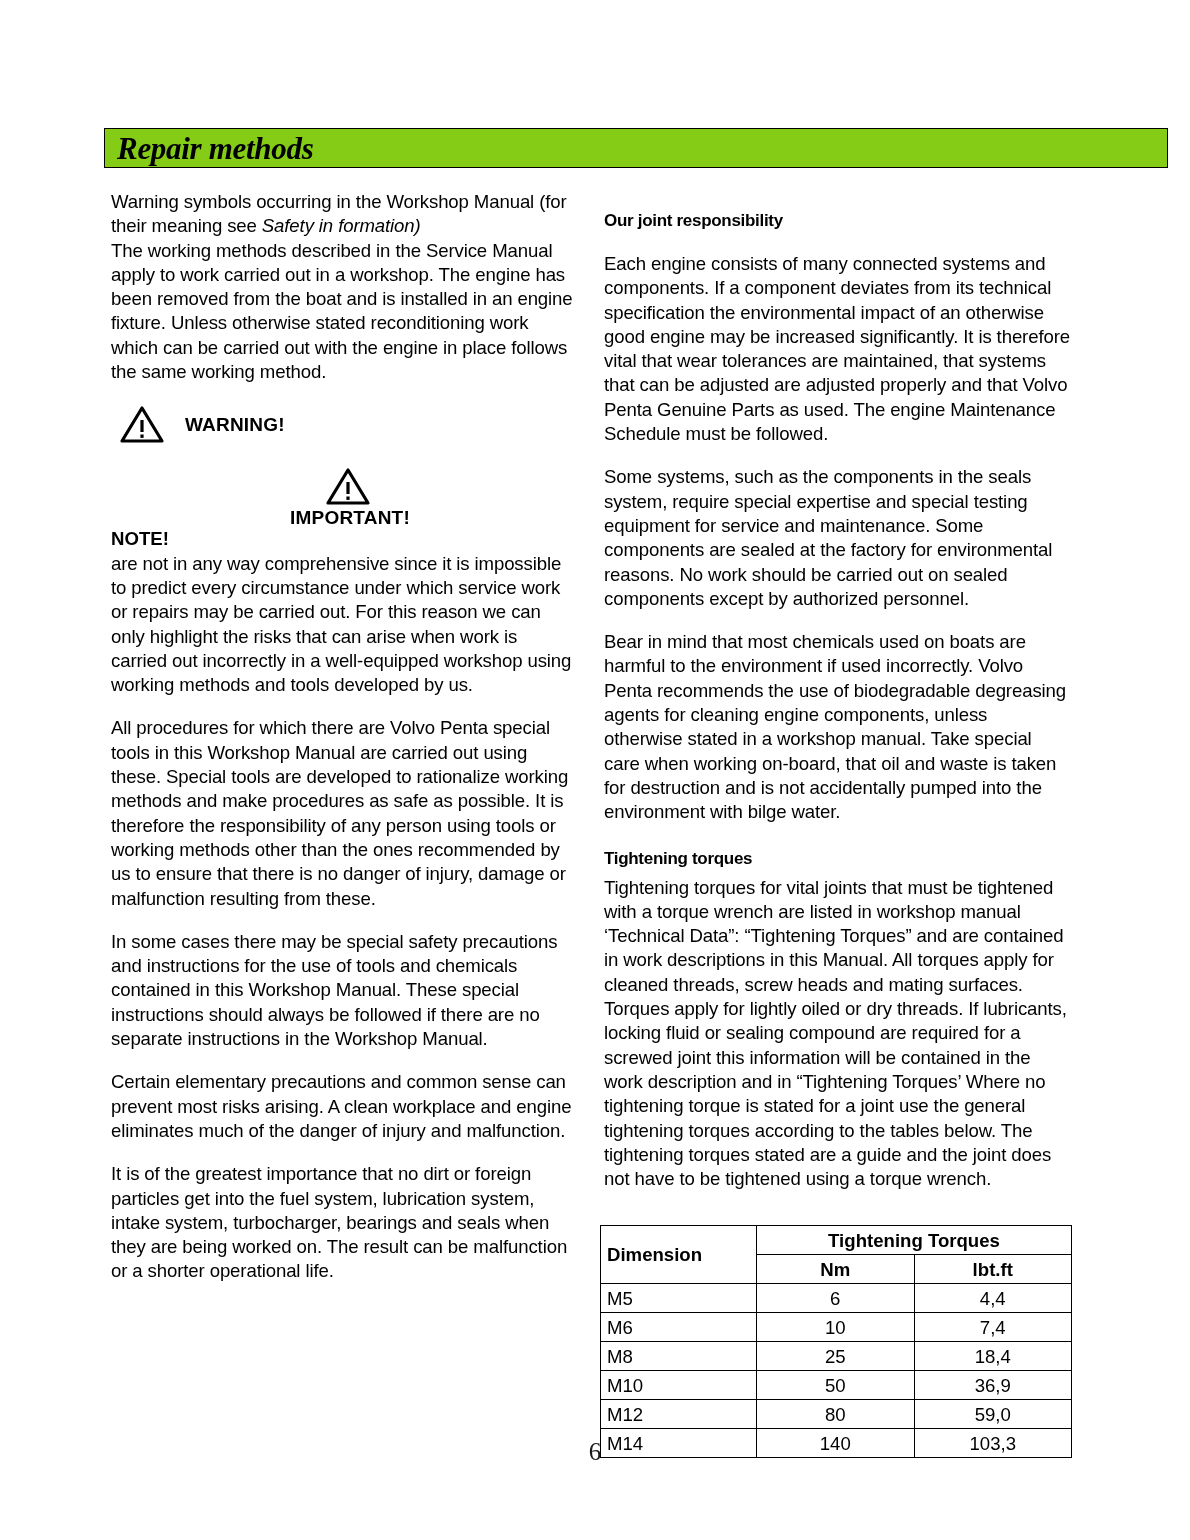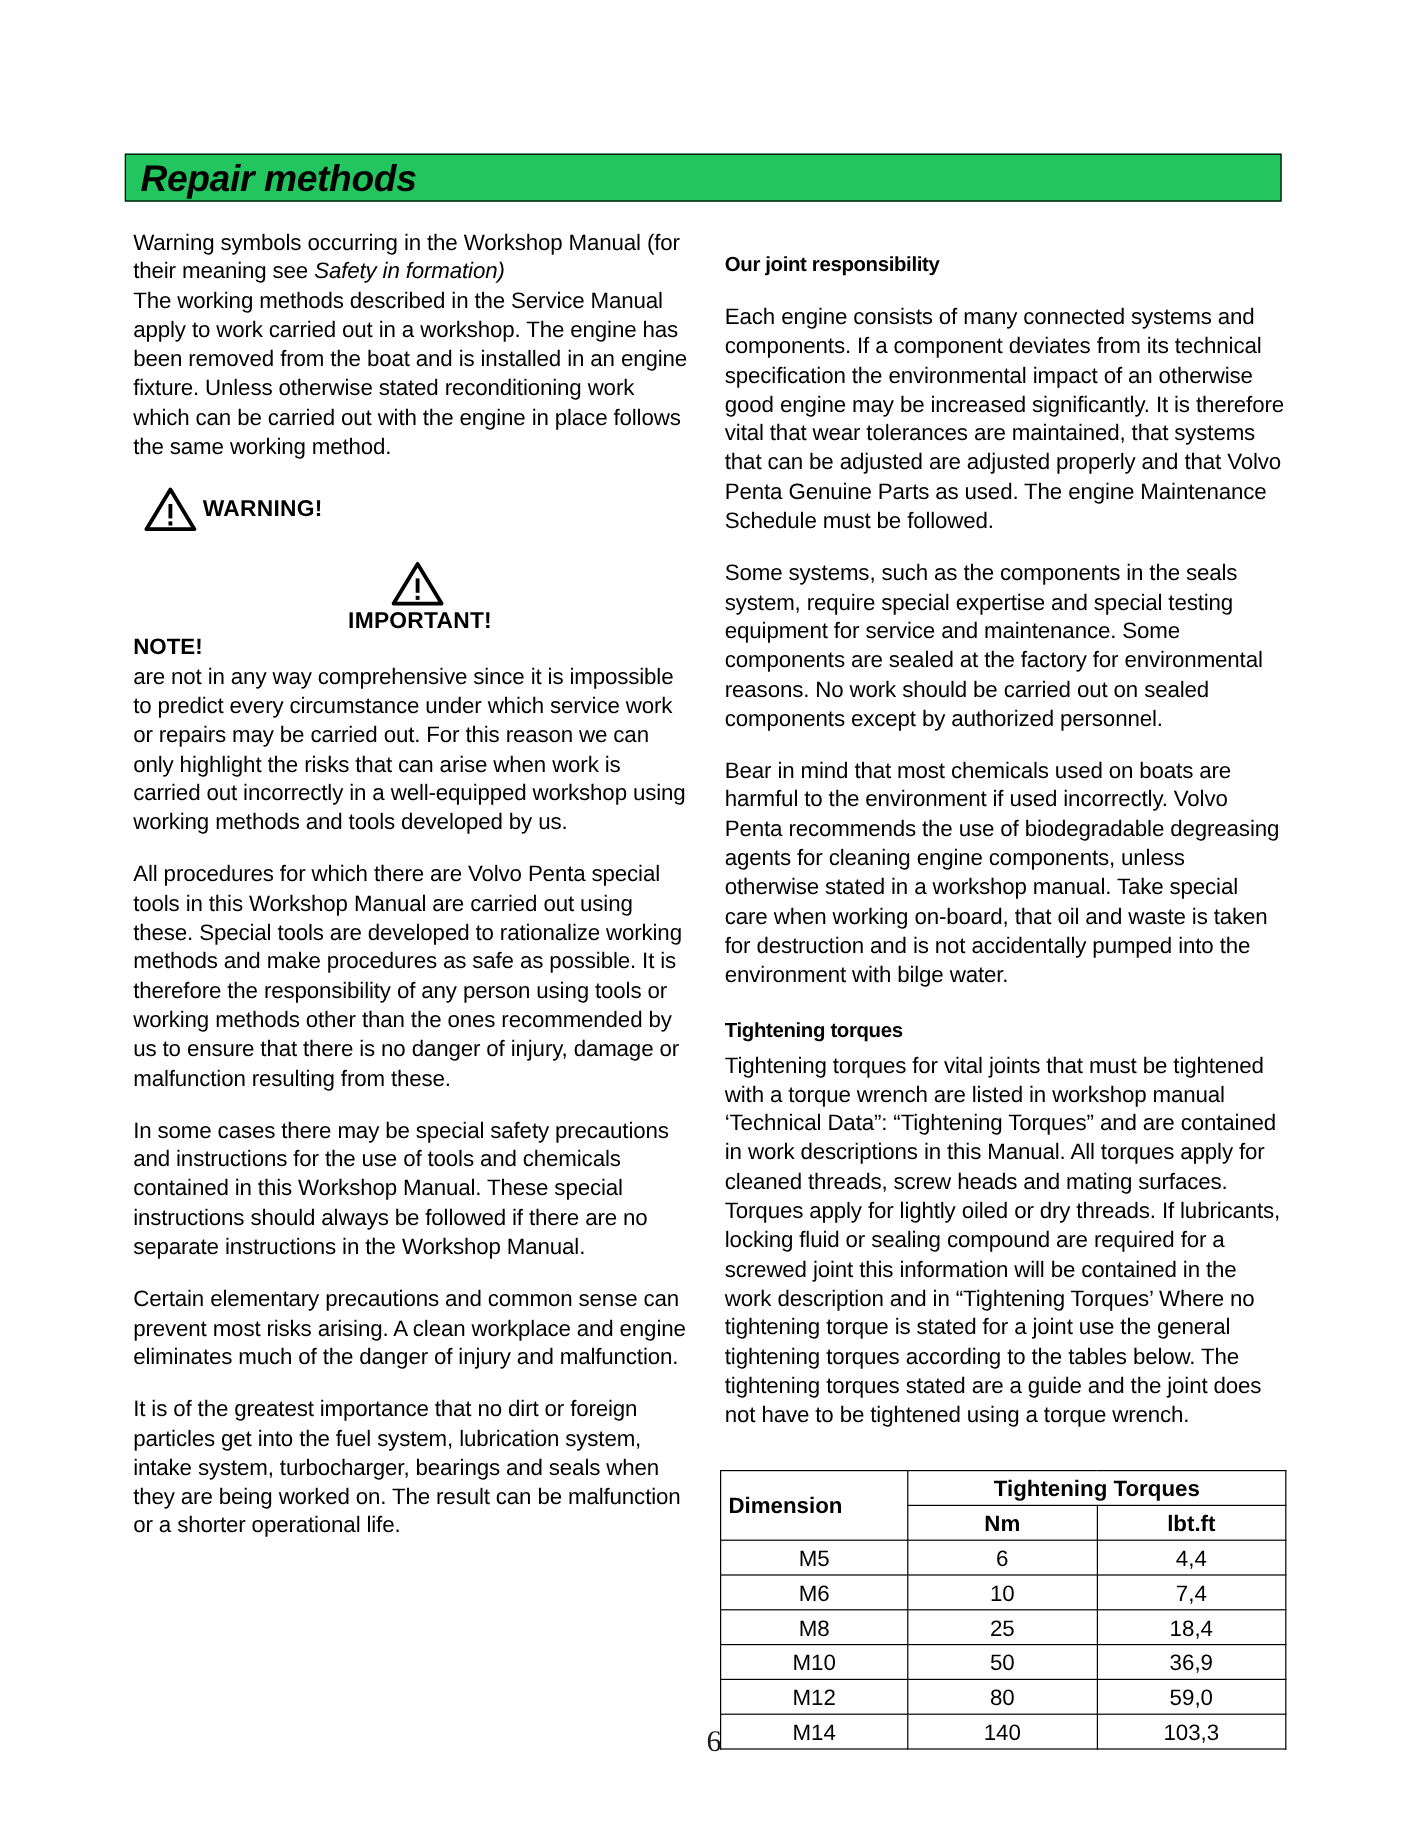--- a/index.html
+++ b/index.html
@@ -21,25 +21,26 @@
     top: 0;
     width: 1190px;
     height: 1540px;
     background: #ffffff;
   }
   
   .title-banner {
     position: absolute;
     left: 104px;
     top: 128px;
-    width: 964px;
+    width: 1064px;
     height: 40px;
-    background: #22c55e;
+    background: #84cc16;
     border: 1.5px solid #000000;
     box-sizing: border-box;
+    font-family: Liberation Serif, serif;
   }
   .title-banner .title-text {
     position: absolute;
     left: 12px;
     top: 1px;
     font-size: 31px;
     font-weight: bold;
     font-style: italic;
     letter-spacing: -0.3px;
     line-height: 38px;
@@ -85,21 +86,21 @@
     line-height: 24.3px;
     margin: 0;
   }
   
   .warn-row {
     display: flex;
     align-items: center;
     margin: 0 0 6px 0;
     height: 44px;
   }
-  .warn-row.first { margin-top: 6px; }
+  .warn-row.first { margin-top: 6px; gap: 16px; }
   .warn-row.second { margin-top: 20px; margin-bottom: 16px; flex-direction: column; }
   .warn-icon {
     width: 46px;
     height: 40px;
     margin-left: 8px;
     flex: 0 0 auto;
     display: block;
   }
   .warn-label {
     font-size: 19px;
@@ -120,21 +121,21 @@
     font-size: 18.6px;
   }
   .torque-table td, .torque-table th {
     border: 1.6px solid #000000;
     padding: 0 6px;
     height: 29px;
     line-height: 27px;
     font-weight: normal;
     box-sizing: border-box;
   }
-  .torque-table .c-dim { width: 156px; text-align: center; }
+  .torque-table .c-dim { width: 156px; text-align: left; }
   .torque-table .c-nm  { width: 158px; text-align: center; }
   .torque-table .c-lb  { width: 158px; text-align: center; }
   .torque-table th.hdr {
     font-weight: bold;
     text-align: center;
   }
   .torque-table th.hdr-dim {
     font-weight: bold;
     text-align: left;
   }

